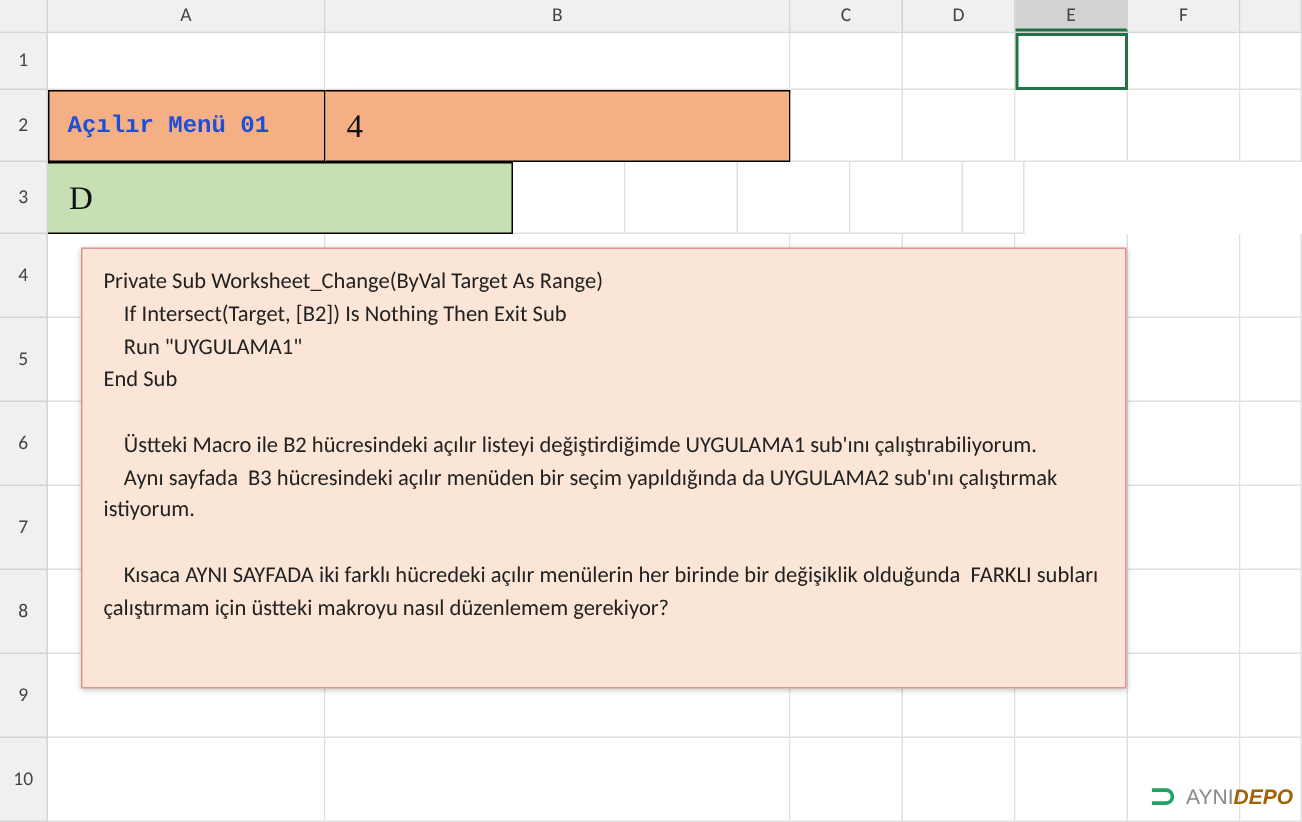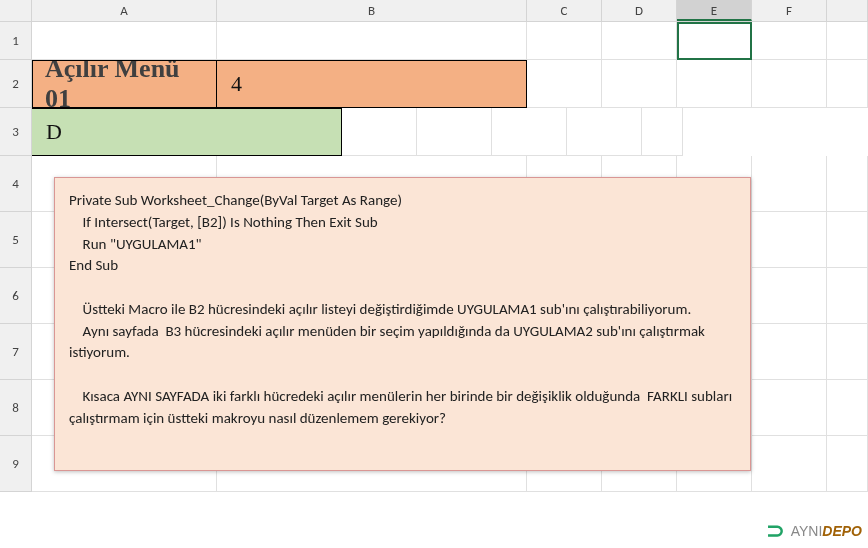--- a/index.html
+++ b/index.html
@@ -82,24 +82,24 @@
     background: #fff;
     overflow: hidden;
   }
   .row-1 { height: 38px; }
   .row-2 { height: 48px; }
   .row-3 { height: 48px; }
   .row-4, .row-5, .row-6, .row-7, .row-8, .row-9, .row-10 { height: 56px; }
   
   .label-cell {
     background: #f4b084;
-    font-family: Liberation Serif, serif;
+    font-family: Liberation Mono, monospace;
     font-weight: bold;
-    font-size: 26px;
-    color: #404040;
+    font-size: 16px;
+    color: #1d4ed8;
     border-top: 1.5px solid #000;
     border-bottom: 1.5px solid #000;
     border-left: 1.5px solid #000;
     border-right: 1.5px solid #000;
     padding-left: 12px;
   }
   .value-cell {
     font-family: "Palatino Linotype", Georgia, serif;
     font-size: 22px;
     color: #111;
@@ -107,21 +107,21 @@
     border-bottom: 1.5px solid #000;
     border-right: 1.5px solid #000;
     padding-left: 14px;
   }
   .value-cell.v1 { background: #f4b084; }
   .value-cell.v2 { background: #c6e0b4; }
   
   .note-box {
     position: absolute;
     left: 54px;
-    top: 177px;
+    top: 165px;
     width: 697px;
     height: 294px;
     background: #fbe5d6;
     border: 1px solid #d99694;
     box-shadow: 0 1px 4px rgba(0,0,0,0.25);
     padding: 12px 14px;
     font-size: 15px;
     color: #222;
     line-height: 1.45;
     white-space: pre-wrap;
@@ -260,20 +260,30 @@
       <div class="row-header">9</div>
       <div class="cell cw-A"></div>
       <div class="cell cw-B"></div>
       <div class="cell cw-C"></div>
       <div class="cell cw-D"></div>
       <div class="cell cw-E"></div>
       <div class="cell cw-F"></div>
       <div class="cell cw-G"></div>
     </div>
 
+    <div class="row row-10">
+      <div class="row-header">10</div>
+      <div class="cell cw-A"></div>
+      <div class="cell cw-B"></div>
+      <div class="cell cw-C"></div>
+      <div class="cell cw-D"></div>
+      <div class="cell cw-E"></div>
+      <div class="cell cw-F"></div>
+      <div class="cell cw-G"></div>
+    </div>
 
   </div>
 
   <div class="note-box">Private Sub Worksheet_Change(ByVal Target As Range)
     If Intersect(Target, [B2]) Is Nothing Then Exit Sub
     Run "UYGULAMA1"
 End Sub
 
     Üstteki Macro ile B2 hücresindeki açılır listeyi değiştirdiğimde UYGULAMA1 sub'ını çalıştırabiliyorum.
     Aynı sayfada  B3 hücresindeki açılır menüden bir seçim yapıldığında da UYGULAMA2 sub'ını çalıştırmak istiyorum.

